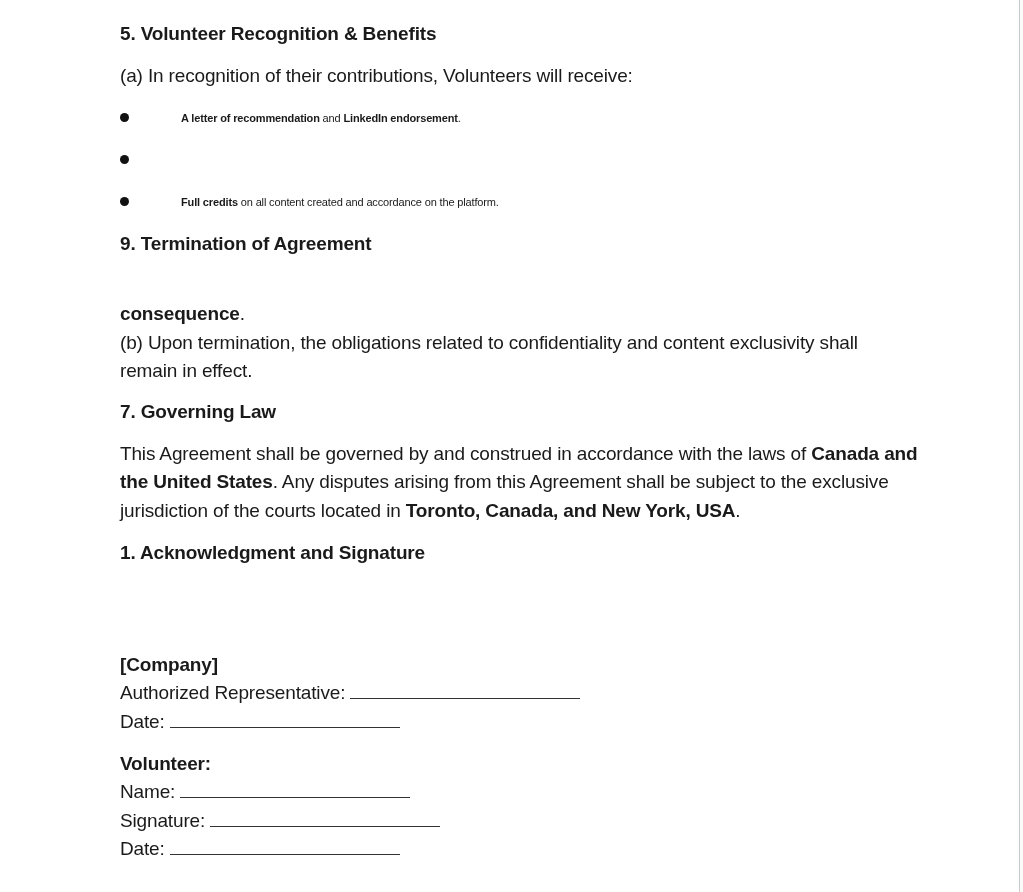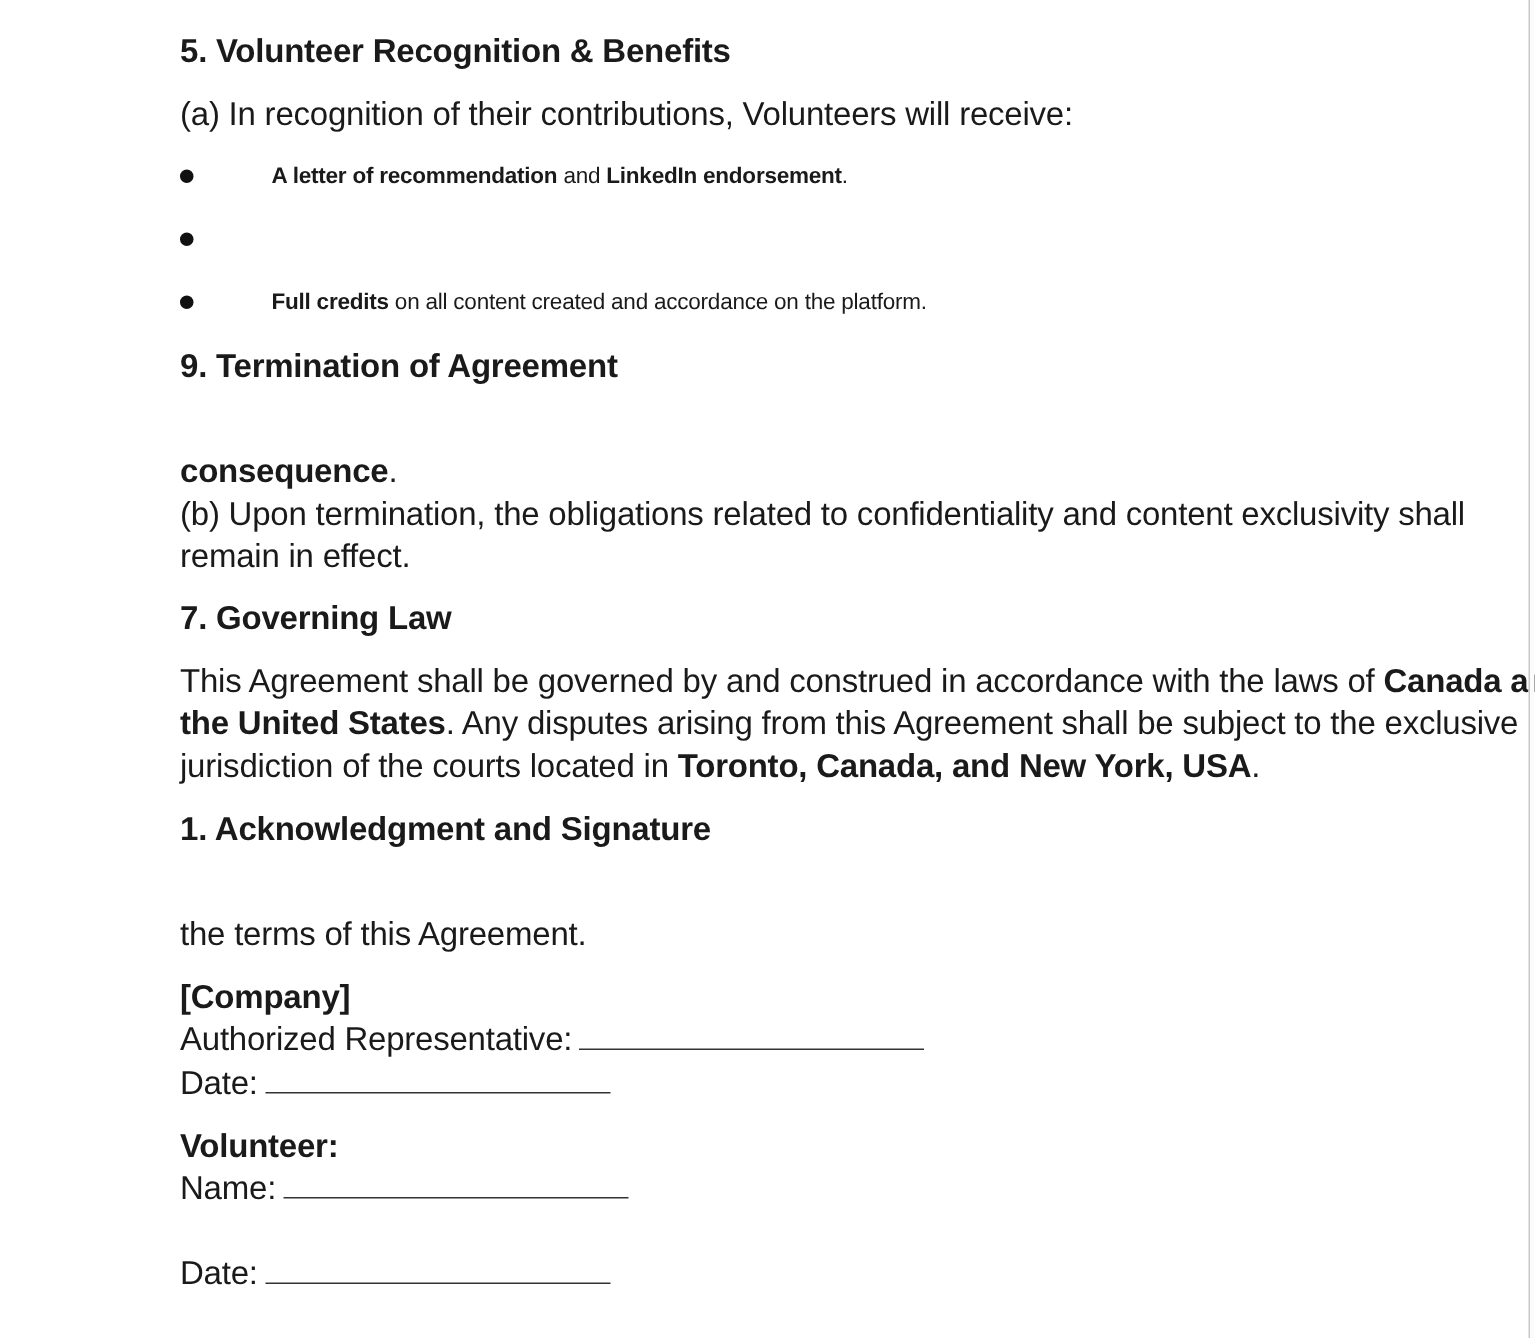--- a/index.html
+++ b/index.html
@@ -28,38 +28,38 @@
     right: 0;
     top: 0;
     width: 3px;
     height: 892px;
     background: #fbfbfb;
     border-left: 1px solid #c9c9c9;
   }
   .line {
     position: absolute;
     left: 120px;
-    font-size: 22px;
+    font-size: 19px;
     line-height: 20px;
     white-space: nowrap;
     letter-spacing: -0.15px;
   }
   .b { font-weight: bold; }
   .bullet {
     position: absolute;
     left: 120px;
     width: 9px;
     height: 9px;
     border-radius: 50%;
     background: #111;
   }
   .bullet-text {
     position: absolute;
     left: 181px;
-    font-size: 15px;
+    font-size: 11px;
     line-height: 20px;
     white-space: nowrap;
     letter-spacing: -0.15px;
     text-align: center;
   }
   .sig-line {
     display: inline-block;
     vertical-align: baseline;
     border-bottom: 1px solid #333;
     height: 14px;
@@ -98,32 +98,34 @@
     <span>This Agreement shall be governed by and construed in accordance with the laws of </span><span class="b">Canada and</span>
   </div>
   <div class="line" style="top:472px">
     <span class="b">the United States</span><span>. Any disputes arising from this Agreement shall be subject to the exclusive</span>
   </div>
   <div class="line" style="top:501px">
     <span>jurisdiction of the courts located in </span><span class="b">Toronto, Canada, and New York, USA</span><span>.</span>
   </div>
 
   <div class="line b" style="top:543px">1. Acknowledgment and Signature</div>
-  <div class="line" style="top:613px">the terms of this Agreement.</div>
 
   <div class="line b" style="top:655px">[Company]</div>
   <div class="line" style="top:683px">
     <span>Authorized Representative:</span><span class="sig-line" style="width:230px"></span>
   </div>
   <div class="line" style="top:712px">
     <span>Date:</span><span class="sig-line" style="width:230px"></span>
   </div>
 
   <div class="line b" style="top:754px">Volunteer:</div>
   <div class="line" style="top:782px">
     <span>Name:</span><span class="sig-line" style="width:230px"></span>
   </div>
+  <div class="line" style="top:811px">
+    <span>Signature:</span><span class="sig-line" style="width:230px"></span>
+  </div>
   <div class="line" style="top:839px">
     <span>Date:</span><span class="sig-line" style="width:230px"></span>
   </div>
 </div>
 
 <div class="edge"></div>
 
 </body></html>

